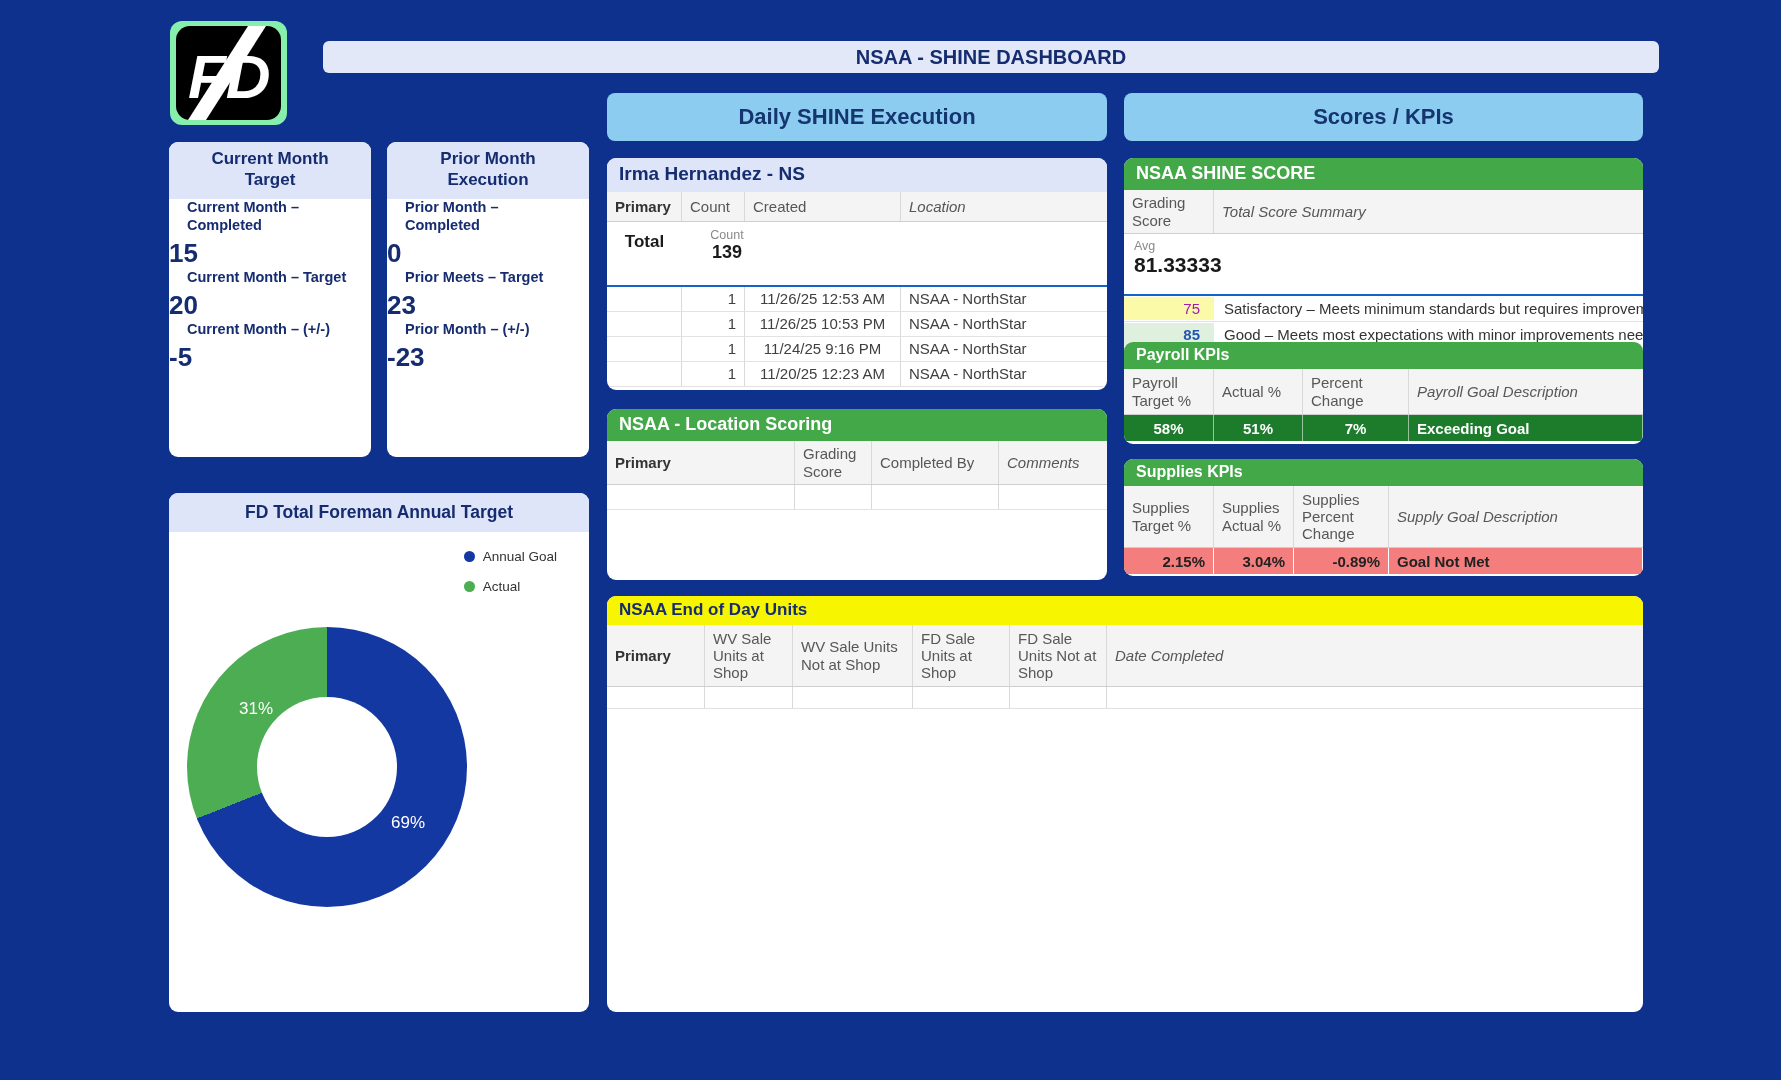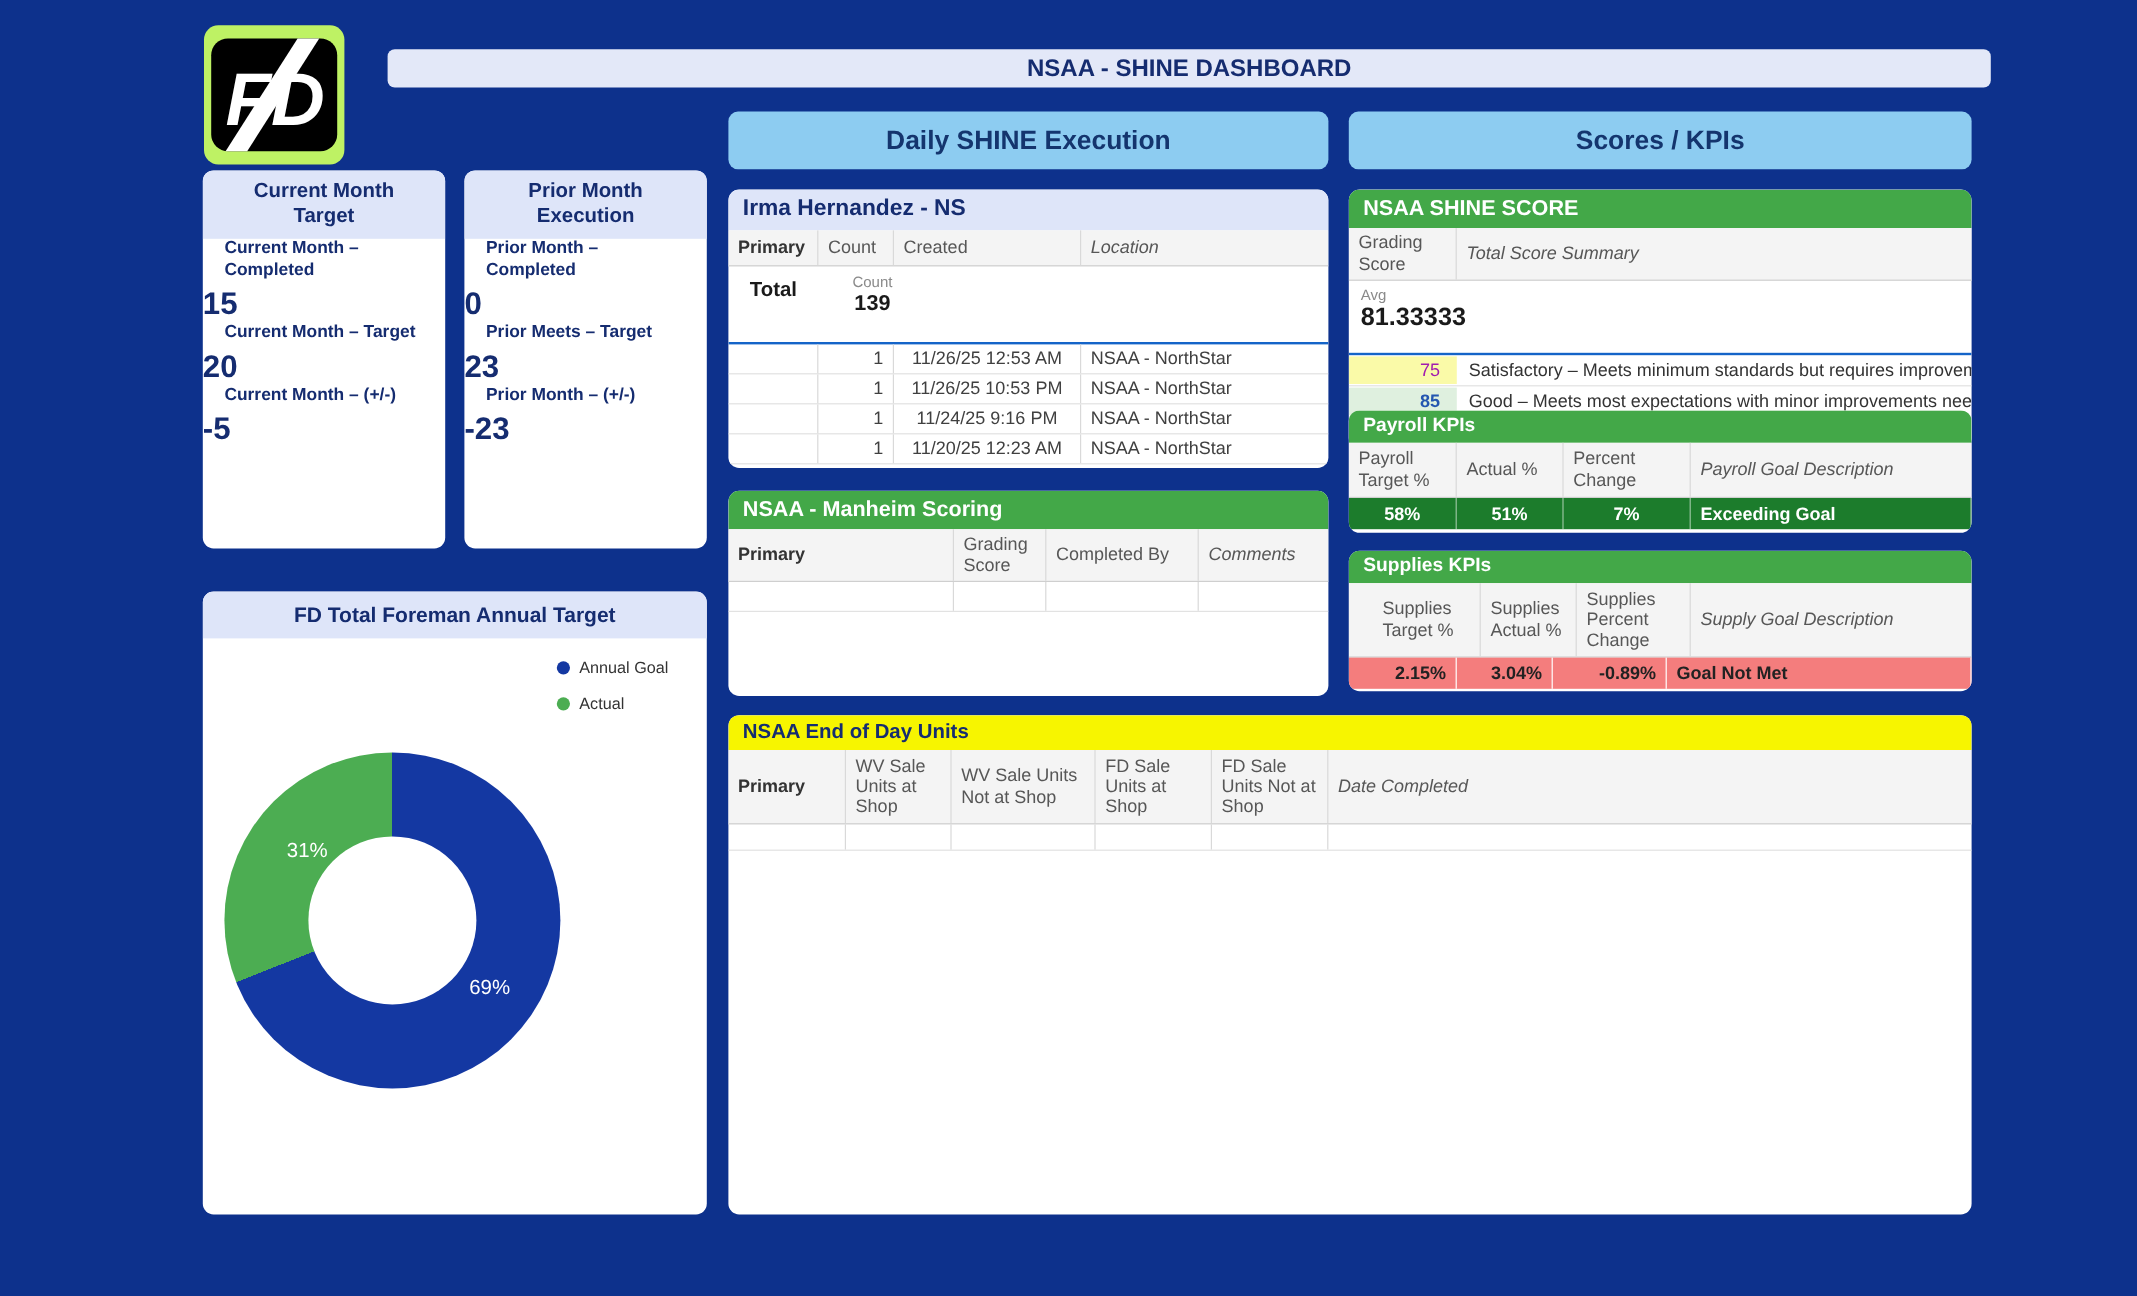--- a/index.html
+++ b/index.html
@@ -3,21 +3,21 @@
 <meta charset="utf-8">
 <style>
   * { margin:0; padding:0; box-sizing:border-box; }
   html,body { width:1781px; height:1080px; }
   body { font-family:"Liberation Sans", sans-serif; background:#0D318C; position:relative; overflow:hidden; }
 
   .abs { position:absolute; }
   .card { position:absolute; background:#ffffff; border-radius:9px; overflow:hidden; }
 
   
-  .logo-box { left:170px; top:21px; width:117px; height:116px; background:#bef264; border-radius:12px; display:flex; align-items:center; justify-content:center; }
+  .logo-box { left:170px; top:21px; width:117px; height:104px; background:#86efac; border-radius:12px; display:flex; align-items:center; justify-content:center; }
   .title-bar { left:323px; top:41px; width:1336px; height:32px; background:#E3E8F8; border-radius:6px; display:flex; align-items:center; justify-content:center; color:#152C70; font-weight:bold; font-size:20px; }
 
   .section-header { background:#8DCCF1; border-radius:8px; display:flex; align-items:center; justify-content:center; color:#14356E; font-weight:bold; font-size:22px; }
   .sec-daily { left:607px; top:93px; width:500px; height:48px; }
   .sec-scores { left:1124px; top:93px; width:519px; height:48px; }
 
   
   .stat-card { width:202px; height:315px; top:142px; }
   .stat-card .hd { background:#DEE5F9; color:#152C70; font-weight:bold; font-size:17px; text-align:center; padding:7px 34px 9px; line-height:1.22; }
   .stat-block { }
@@ -188,21 +188,21 @@
   </div>
   <div class="row" style="height:25px;">
     <div class="cell" style="width:75px;"></div>
     <div class="cell r" style="width:63px;">1</div>
     <div class="cell c" style="width:156px;">11/20/25 12:23 AM</div>
     <div class="cell" style="flex:1;">NSAA - NorthStar</div>
   </div>
 </div>
 
 <div class="card manheim-card">
-  <div class="card-hd-green">NSAA - Manheim Scoring</div>
+  <div class="card-hd-green">NSAA - Location Scoring</div>
   <div class="tbl-hd-row" style="height:44px;">
     <div class="tbl-hd-cell" style="width:188px; font-weight:bold; color:#333;">Primary</div>
     <div class="tbl-hd-cell" style="width:77px;">Grading Score</div>
     <div class="tbl-hd-cell" style="width:127px;">Completed By</div>
     <div class="tbl-hd-cell" style="flex:1;">Comments</div>
   </div>
   <div class="row" style="height:25px;">
     <div class="cell" style="width:188px;"></div>
     <div class="cell" style="width:77px;"></div>
     <div class="cell" style="width:127px;"></div>
@@ -242,21 +242,21 @@
   <div class="kpi-val-row kpi-green">
     <div class="cell ctr" style="width:90px;">58%</div>
     <div class="cell ctr" style="width:89px;">51%</div>
     <div class="cell ctr" style="width:106px;">7%</div>
     <div class="cell desc">Exceeding Goal</div>
   </div>
 </div>
 
 <div class="card supplies-card">
   <div class="card-hd-green" style="font-size:16px; padding:4px 12px 5px;">Supplies KPIs</div>
-  <div class="tbl-hd-row" style="height:62px;padding-left:20px;">
+  <div class="tbl-hd-row" style="height:62px;">
     <div class="tbl-hd-cell" style="width:90px;">Supplies Target %</div>
     <div class="tbl-hd-cell" style="width:80px;">Supplies Actual %</div>
     <div class="tbl-hd-cell" style="width:95px;">Supplies Percent Change</div>
     <div class="tbl-hd-cell" style="flex:1;">Supply Goal Description</div>
   </div>
   <div class="kpi-val-row kpi-red">
     <div class="cell" style="width:90px;">2.15%</div>
     <div class="cell" style="width:80px;">3.04%</div>
     <div class="cell" style="width:95px;">-0.89%</div>
     <div class="cell desc">Goal Not Met</div>

